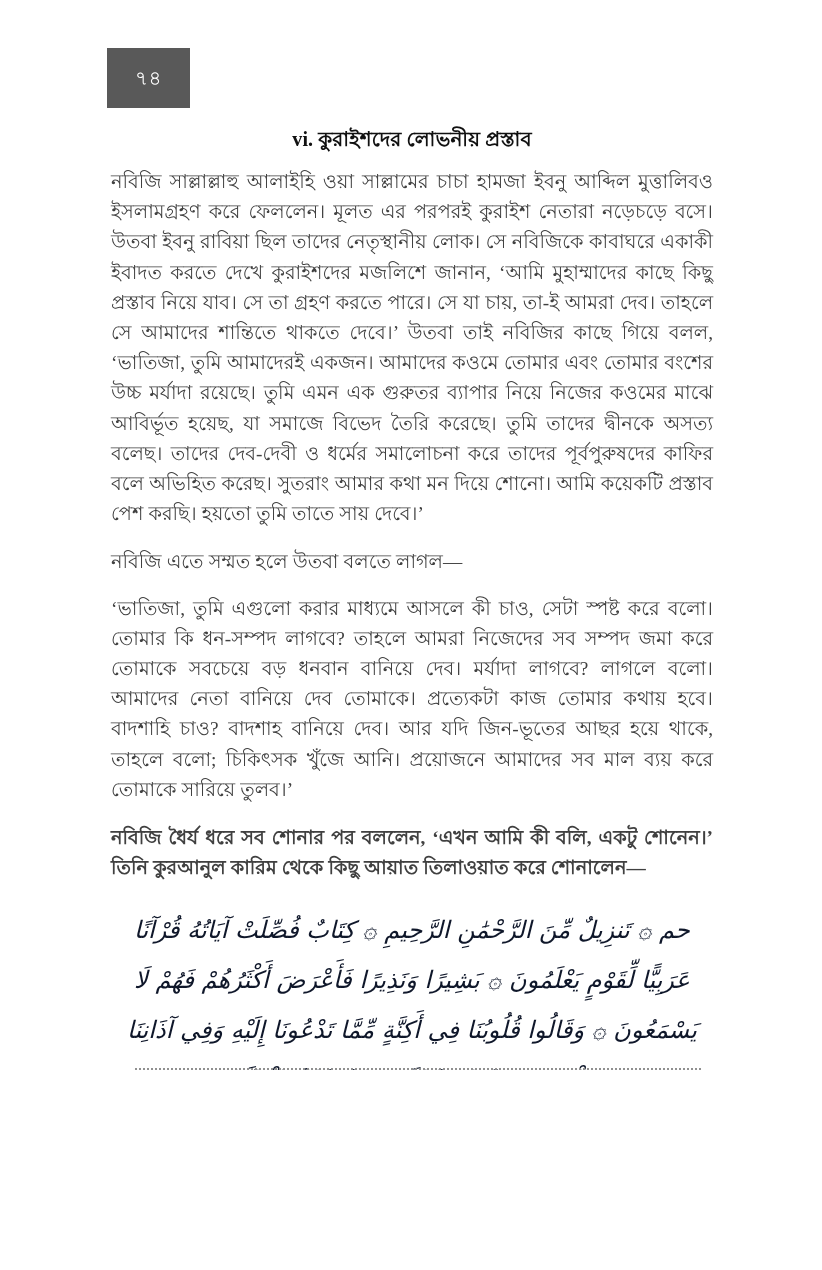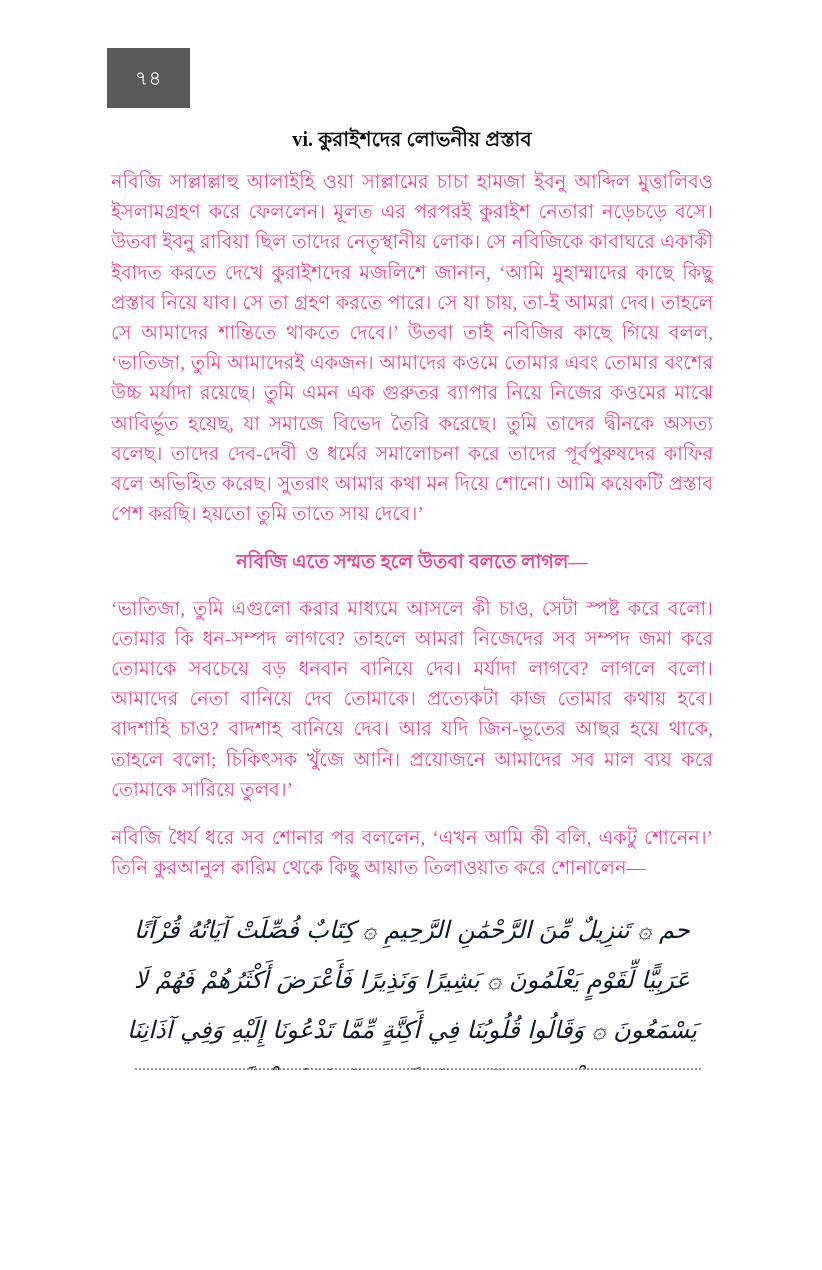--- a/index.html
+++ b/index.html
@@ -80,33 +80,33 @@
     letter-spacing: 0.1px;
     text-align: center;
   }
 
   p.body-para {
     margin: 0 0 18px 0;
     font-size: 19.3px;
     line-height: 30.2px;
     text-align: justify;
     text-justify: inter-word;
-    color: #ec4899;
+    color: #404040;
     font-family: "Liberation Serif", "DejaVu Serif", serif;
     word-spacing: 0.3px;
   }
   p.body-para:last-of-type {
     margin-bottom: 6px;
+    font-weight: bold;
   }
   p.tight {
     margin-bottom: 16px;
   }
   p.no-justify {
-    text-align: center;
-    font-weight: bold;
+    text-align: left;
   }
 
   
   .arabic-block {
     margin: 22px 0 6px 0;
     direction: rtl;
     unicode-bidi: isolate;
     text-align: center;
     font-family: "DejaVu Sans", "Liberation Sans", sans-serif;
     font-size: 24px;

